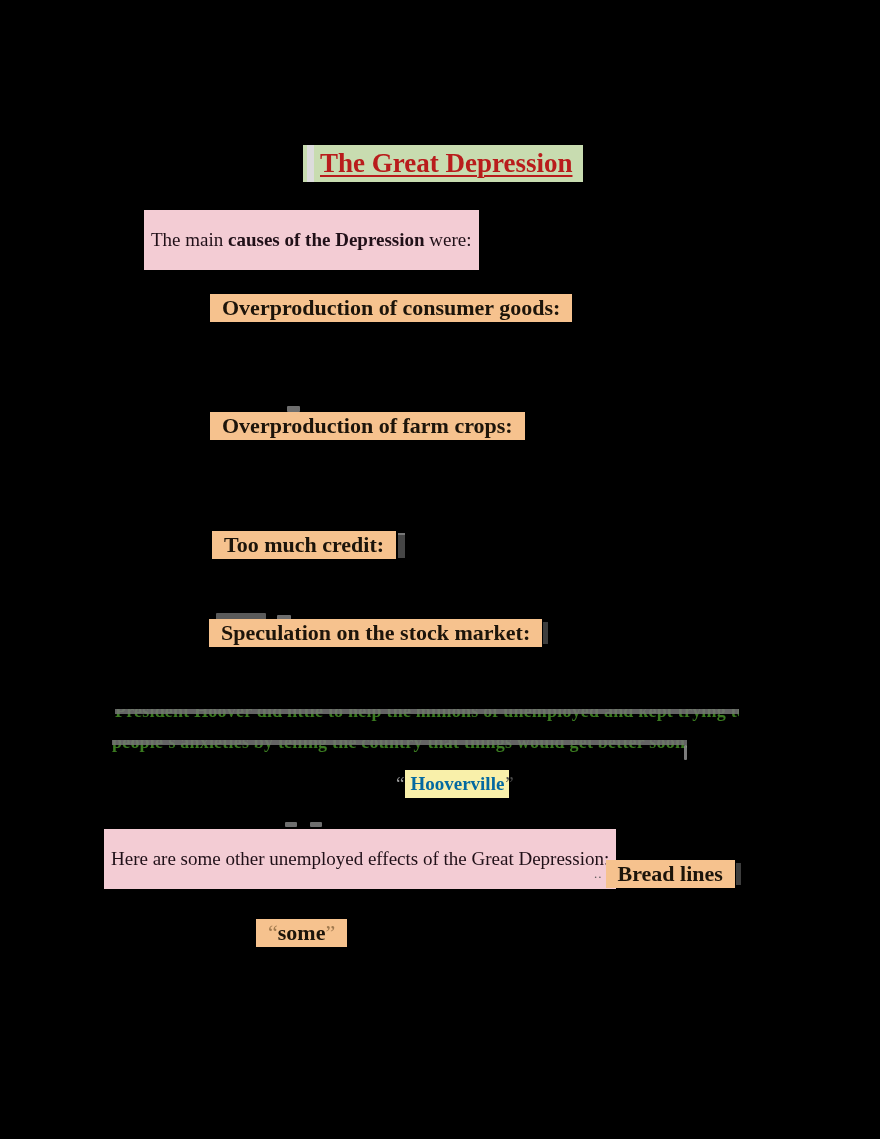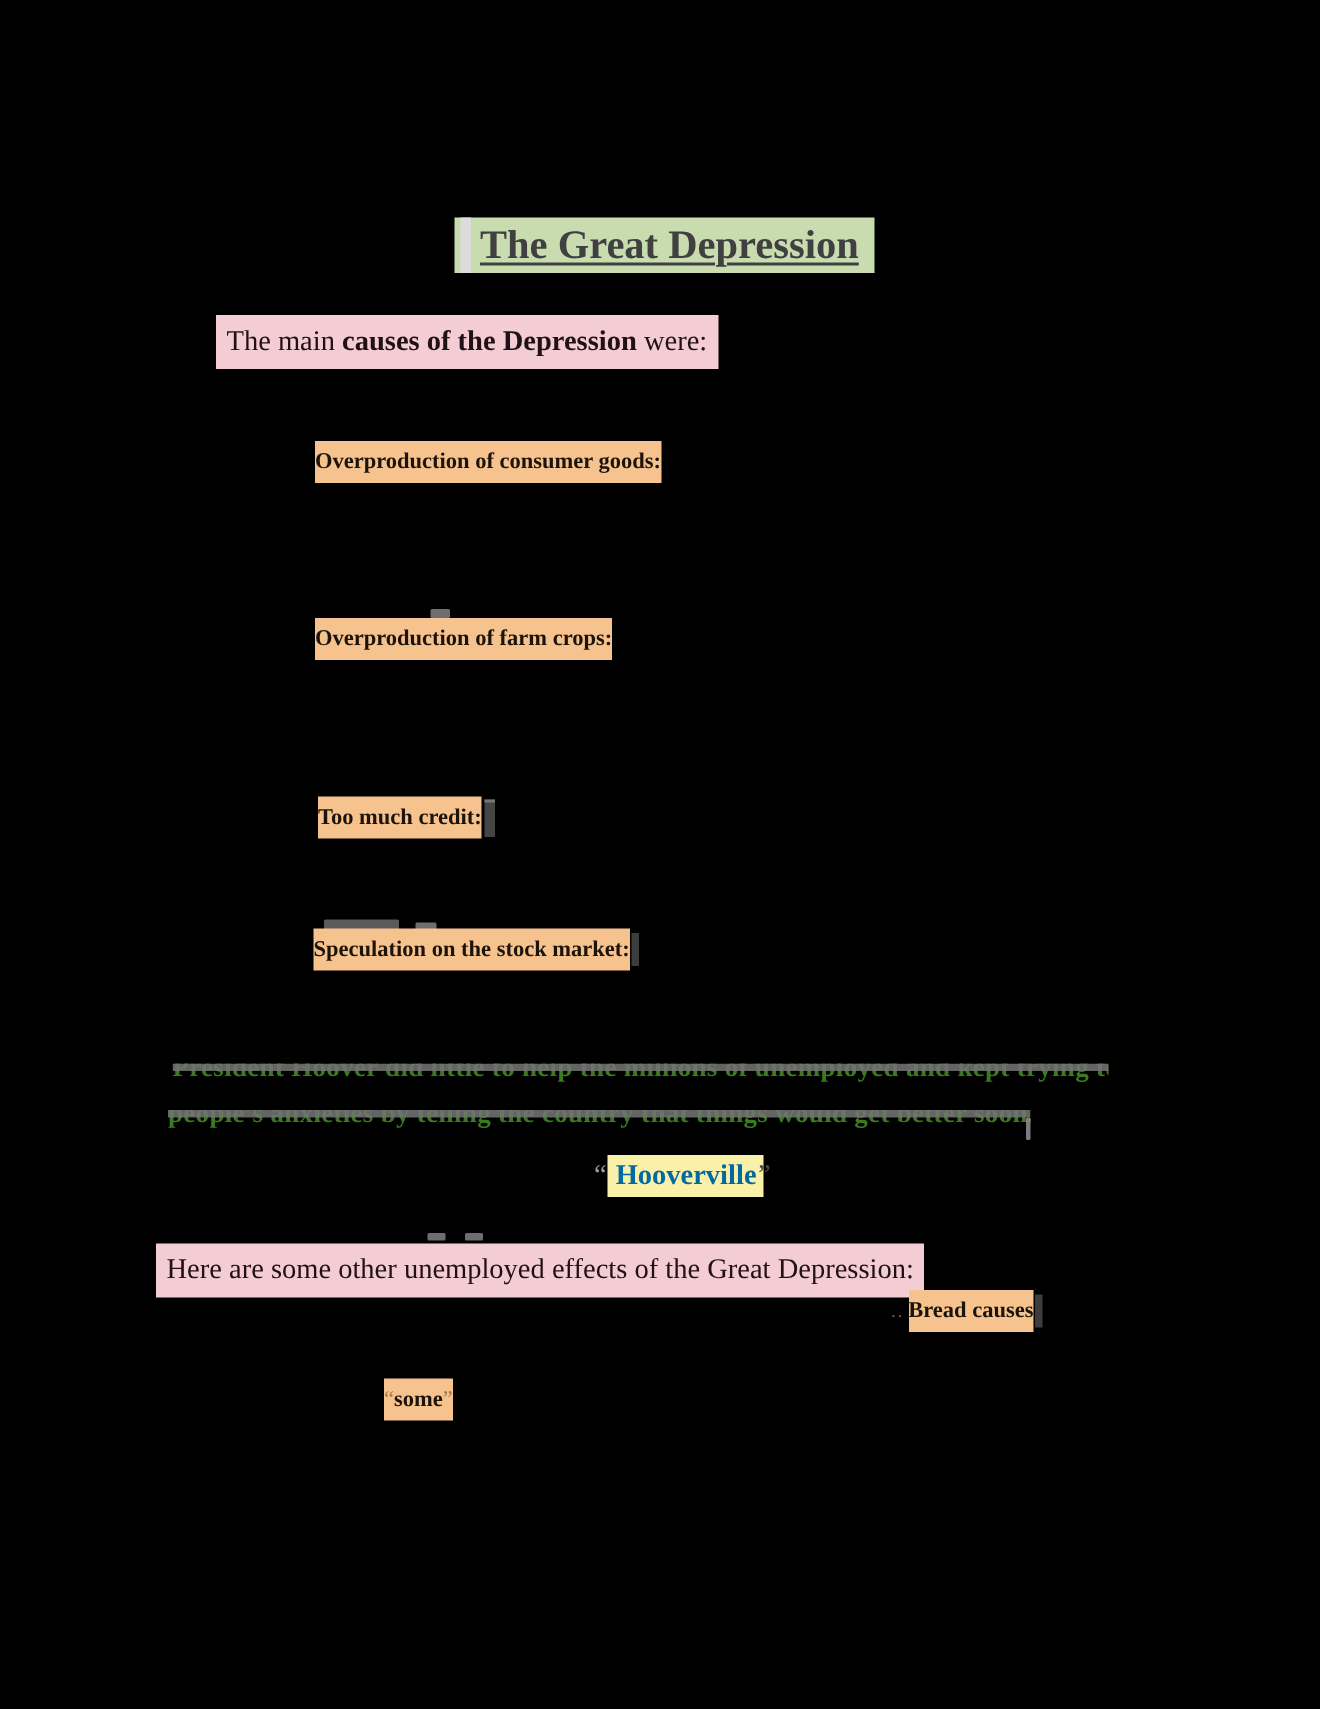--- a/index.html
+++ b/index.html
@@ -9,35 +9,35 @@
   }
   .hl{position:absolute;white-space:nowrap;}
 
   
   .title{
     left:303px;top:145px;height:37px;display:flex;align-items:center;
     background:var(--green-hl);padding:0 10px 0 4px;
   }
   .title-edge{display:inline-block;width:7px;height:37px;background:#dcdcdc;margin-right:6px;}
   .title-text{
-    font-size:27px;font-weight:bold;color:#404040;
+    font-size:27px;font-weight:bold;color:#b91c1c;
     text-decoration:underline;text-decoration-thickness:2px;text-underline-offset:3px;
   }
 
   
   .pink{
-    background:var(--pink-hl);font-size:19px;line-height:28px;padding:4px 7px;color:#201018;
+    background:var(--pink-hl);font-size:19px;line-height:28px;padding:16px 7px;color:#201018;
   }
   .intro{left:144px;top:210px;}
   .effects-intro{left:104px;top:829px;}
 
   
   .orange{
-    background:var(--orange-hl);font-size:15px;line-height:28px;font-weight:bold;
-    padding:0 0;color:#1c140a;
+    background:var(--orange-hl);font-size:22px;line-height:28px;font-weight:bold;
+    padding:0 12px;color:#1c140a;
   }
   .c1{left:210px;top:294px;}
   .c2{left:210px;top:412px;}
   .c3{left:212px;top:531px;}
   .c4{left:209px;top:619px;}
   .bread{left:594px;top:860px;display:flex;align-items:center;}
   .hobos{left:256px;top:919px;}
 
   
   .green-line{position:absolute;overflow:hidden;height:26px;}
@@ -119,19 +119,19 @@
     <span class="ylw">Hooverville</span>
     <span class="q-close">”</span>
   </div>
 
   <div class="smudge a4"></div>
   <div class="smudge a5"></div>
   <div class="hl pink effects-intro">Here are some other unemployed effects of the Great Depression:</div>
 
   <div class="hl bread">
     <span class="pre-dots">..</span>
-    <span class="orange" style="position:static;">Bread causes</span>
+    <span class="orange" style="position:static;">Bread lines</span>
     <span class="end-tick"></span>
   </div>
 
   <div class="hl orange hobos"><span class="faint-q">“</span><span>some</span><span class="faint-q">”</span></div>
 
 </div>
 
 </body></html>

